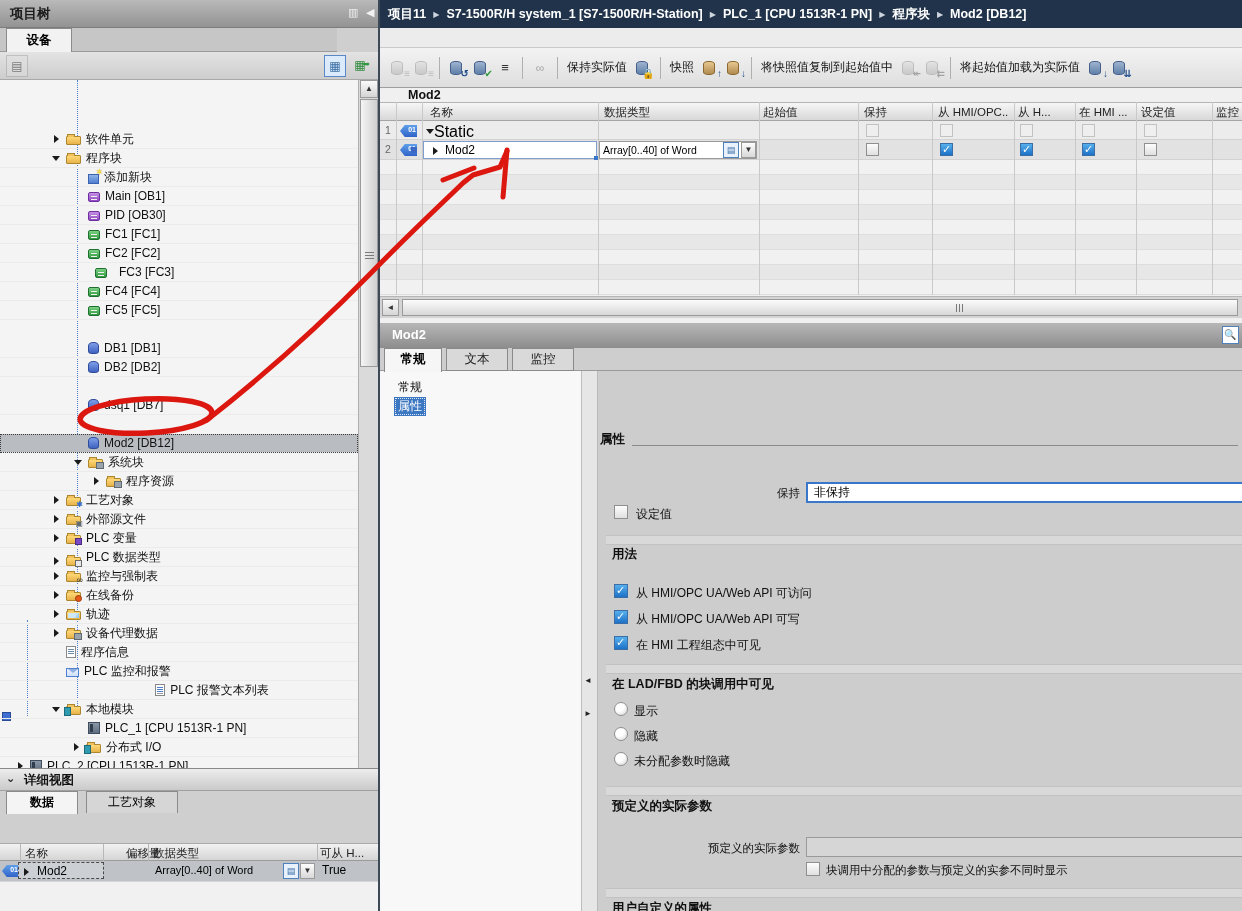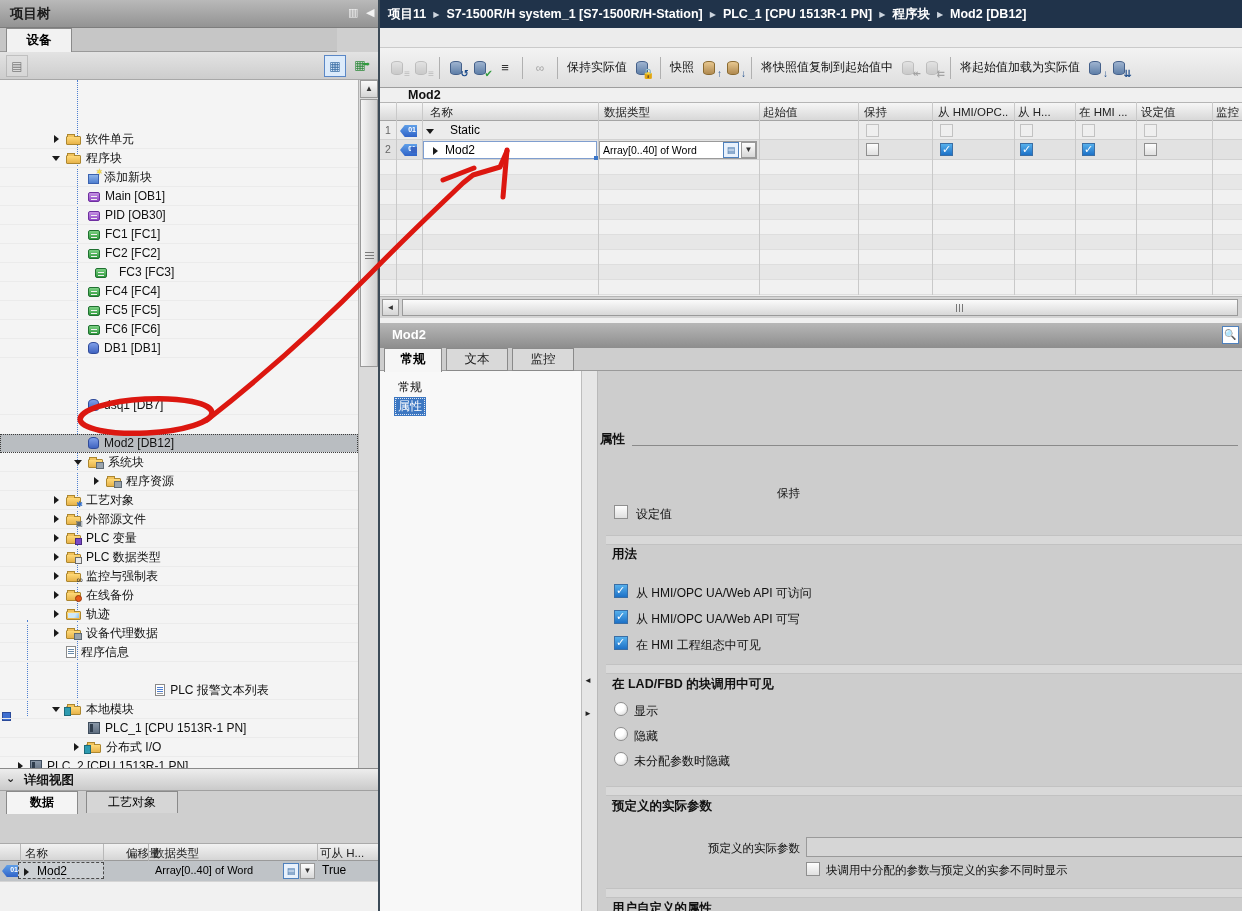--- a/index.html
+++ b/index.html
@@ -228,29 +228,29 @@
         <div class="trow" style="top: 202px; padding-left: 74px;">
           <span class="exp-sp"></span>
           <span class="ic ic-fc-block"></span>
           <span style="white-space: nowrap;">FC4 [FC4]</span>
         </div>
         <div class="trow" style="top: 221px; padding-left: 74px;">
           <span class="exp-sp"></span>
           <span class="ic ic-fc-block"></span>
           <span style="white-space: nowrap;">FC5 [FC5]</span>
         </div>
-        <div class="trow" style="top: 240px; padding-left: 74px;">
-          <span class="exp-sp"></span>
-          <span class="ic ic-fc-block"></span>
-          <span style="white-space: nowrap;">FC6 [FC6]</span>
-        </div>
         <div class="trow" style="top: 259px; padding-left: 74px;">
           <span class="exp-sp"></span>
           <span class="ic ic-db-block"></span>
           <span style="white-space: nowrap;">DB1 [DB1]</span>
+        </div>
+        <div class="trow" style="top: 278px; padding-left: 74px;">
+          <span class="exp-sp"></span>
+          <span class="ic ic-db-block"></span>
+          <span style="white-space: nowrap;">DB2 [DB2]</span>
         </div>
         <div class="trow" style="top: 316px; padding-left: 74px;">
           <span class="exp-sp"></span>
           <span class="ic ic-db-block"></span>
           <span style="white-space: nowrap;">dsq1 [DB7]</span>
         </div>
         <div class="trow sel" style="top: 354px; padding-left: 74px;">
           <span class="exp-sp"></span>
           <span class="ic ic-db-block"></span>
           <span style="white-space: nowrap;">Mod2 [DB12]</span>
@@ -273,21 +273,21 @@
         <div class="trow" style="top: 430px; padding-left: 52px;">
           <span class="exp closed"></span>
           <span class="ic icf ic-folder-ext"></span>
           <span style="white-space: nowrap;">外部源文件</span>
         </div>
         <div class="trow" style="top: 449px; padding-left: 52px;">
           <span class="exp closed"></span>
           <span class="ic icf ic-folder-tags"></span>
           <span style="white-space: nowrap;">PLC 变量</span>
         </div>
-        <div class="trow" style="top: 468px; padding-left: 52px;">
+        <div class="trow" style="top: 468px; padding-left: 52px; align-items: flex-end;">
           <span class="exp closed"></span>
           <span class="ic icf ic-folder-types"></span>
           <span style="white-space: nowrap;">PLC 数据类型</span>
         </div>
         <div class="trow" style="top: 487px; padding-left: 52px;">
           <span class="exp closed"></span>
           <span class="ic icf ic-folder-watch"></span>
           <span style="white-space: nowrap;">监控与强制表</span>
         </div>
         <div class="trow" style="top: 506px; padding-left: 52px;">
@@ -302,20 +302,25 @@
         </div>
         <div class="trow" style="top: 544px; padding-left: 52px;">
           <span class="exp closed"></span>
           <span class="ic icf ic-folder-proxy"></span>
           <span style="white-space: nowrap;">设备代理数据</span>
         </div>
         <div class="trow" style="top: 563px; padding-left: 52px;">
           <span class="exp-sp"></span>
           <span class="ic ic-program-info"></span>
           <span style="white-space: nowrap;">程序信息</span>
+        </div>
+        <div class="trow" style="top: 582px; padding-left: 52px;">
+          <span class="exp-sp"></span>
+          <span class="ic ic-alarm"></span>
+          <span style="white-space: nowrap;">PLC 监控和报警</span>
         </div>
         <div class="trow" style="top: 601px; padding-left: 52px; justify-content: center;">
           <span class="exp-sp"></span>
           <span class="ic ic-text-list"></span>
           <span style="white-space: nowrap;">PLC 报警文本列表</span>
         </div>
         <div class="trow" style="top: 620px; padding-left: 52px;">
           <span class="exp open"></span>
           <span class="ic icf ic-folder-local"></span>
           <span style="white-space: nowrap;">本地模块</span>
@@ -455,21 +460,21 @@
         <span style="position: absolute; left: 699px; top: 2px; white-space: nowrap;">在 HMI ...</span>
         <span style="position: absolute; left: 761px; top: 2px; white-space: nowrap;">设定值</span>
         <span style="position: absolute; left: 836px; top: 2px; white-space: nowrap;">监控</span>
       </div>
 
     <div id="ed-rows">
         <div class="ed-row" style="top: 33px; height: 19px; background: rgb(236, 236, 236);">
           <span class="rownum" style="top: 3px;">1</span>
           <span class="ic-tag" style="position: absolute; left: 20px; top: 4px;"></span>
           <span class="exp open" style="position: absolute; left: 46px; top: 5px;"></span>
-          <span style="position: absolute; left: 70px; top: 2px; font-size: 12px;">Static</span>
+          <span style="position: absolute; left: 54px; top: 2px; font-size: 16px;">Static</span>
           <span class="cb disabled" style="left: 486px; top: 3px;"></span>
           <span class="cb disabled" style="left: 560px; top: 3px;"></span>
           <span class="cb disabled" style="left: 640px; top: 3px;"></span>
           <span class="cb disabled" style="left: 702px; top: 3px;"></span>
           <span class="cb disabled" style="left: 764px; top: 3px;"></span>
         </div>
         <div class="ed-row" style="top: 52px; height: 20px; background: rgb(226, 226, 226);">
           <span class="rownum" style="top: 3px;">2</span>
           <span class="ic-tag" style="position: absolute; left: 20px; top: 4px;"></span>
           <span style="position: absolute; left: 31px; top: 7px; width: 6px; height: 6px; background: rgb(58, 102, 196);"></span>
@@ -532,20 +537,21 @@
       <span class="nav-item sel" style="left:14px;top:26px;">属性</span>
     </div>
     <div class="abs" id="insp-scroll">
       <span class="mini-arrow" style="top:305px;">◄</span>
       <span class="mini-arrow" style="top:338px;">►</span>
     </div>
     <div class="abs" id="insp-content">
       <span class="sec-head" style="left:2px;top:60px;">属性</span>
       <div style="position:absolute;left:34px;top:74px;width:606px;height:1px;background:#8a8a8a;"></div>
       <span class="fld-label" style="left:102px;top:115px;width:100px;">保持</span>
+      <div id="keep-field">非保持</div>
       <span class="cb" id="setpoint-cb" style="left:16px;top:134px;width:14px;height:14px;"></span>
       <span class="opt-label" style="left:38px;top:135px;">设定值</span>
       <div class="sec-band" style="top:164px;"></div>
       <span class="sec-head" style="left:14px;top:175px;">用法</span>
       <div id="usage-opts">
           <span class="cb checked" style="left: 16px; top: 213px; width: 14px; height: 14px;"></span>
           <span class="opt-label" style="left: 38px; top: 214px;">从 HMI/OPC UA/Web API 可访问</span>
           <span class="cb checked" style="left: 16px; top: 239px; width: 14px; height: 14px;"></span>
           <span class="opt-label" style="left: 38px; top: 240px;">从 HMI/OPC UA/Web API 可写</span>
           <span class="cb checked" style="left: 16px; top: 265px; width: 14px; height: 14px;"></span>

